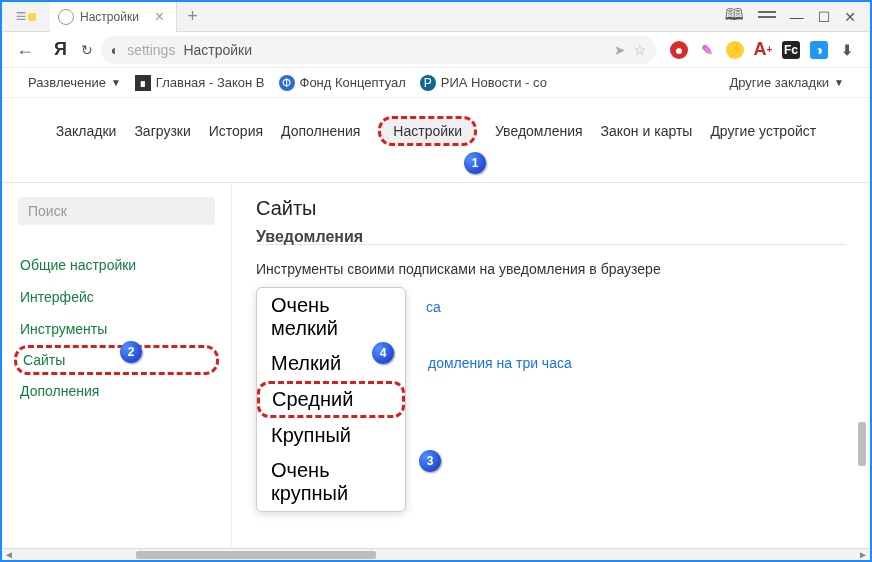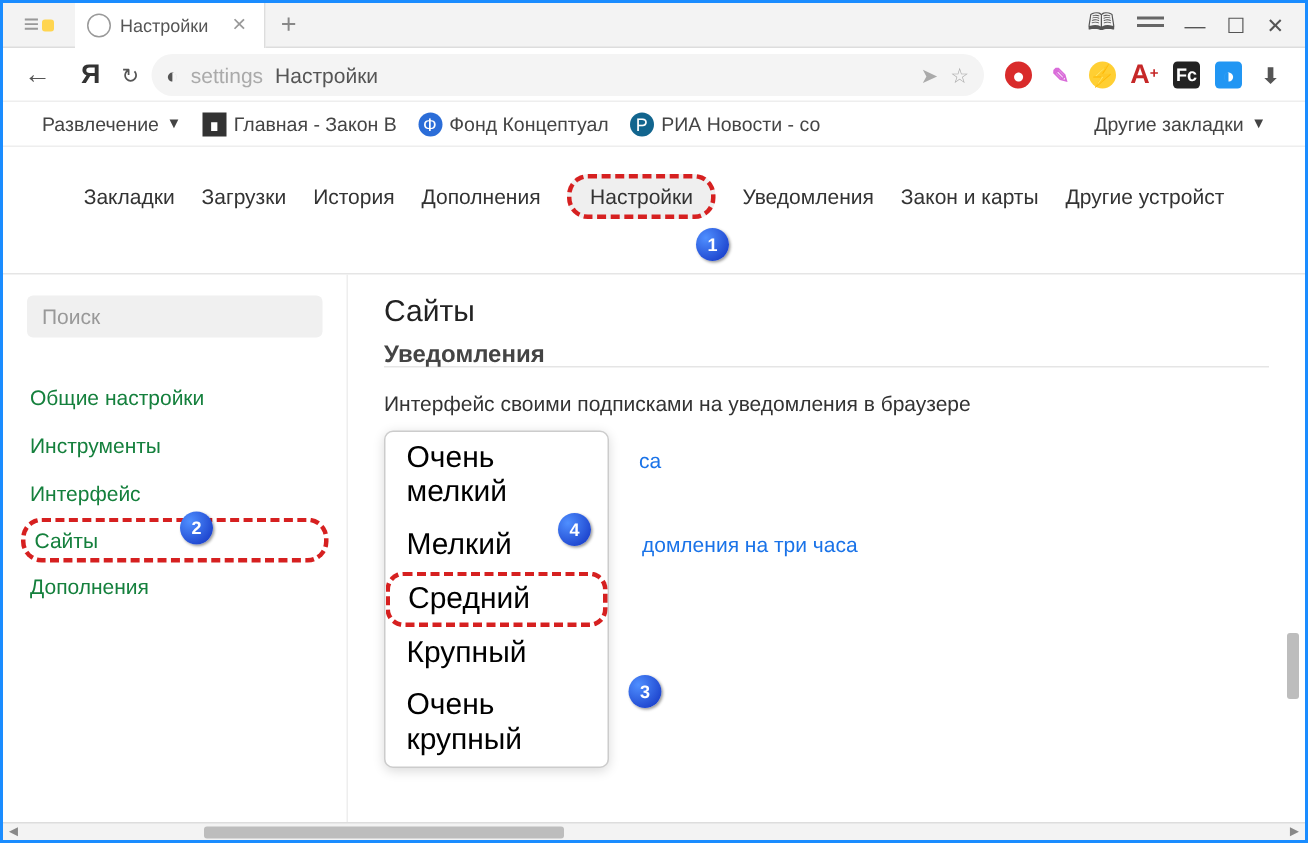--- a/index.html
+++ b/index.html
@@ -151,32 +151,32 @@
   <span class="t">Уведомления</span>
   <span class="t">Закон и карты</span>
   <span class="t">Другие устройст</span>
   <div class="marker" style="left: 462px; top: 54px;">1</div>
 </div>
 
 <div class="content">
   <div class="side">
     <div class="search">Поиск</div>
     <div class="item">Общие настройки</div>
+    <div class="item">Интерфейс</div>
     <div class="item">Инструменты</div>
-    <div class="item">Интерфейс</div>
     <div class="item active dashed-red">
       <span>Сайты</span>
     </div>
     <div class="item">Дополнения</div>
   </div>
 
   <div class="main">
     <h2>Сайты</h2>
     <div class="cut"><s style="text-decoration:none; position:relative; top:4px;">Уведомления</s></div>
-    <div class="desc">Интерфейс своими подписками на уведомления в браузере</div>
+    <div class="desc">Инструменты своими подписками на уведомления в браузере</div>
 
     <span class="link" style="position:absolute; left:178px; top:116px;">са</span>
     <div class="behind link">домления на три часа</div>
 
     
     <div class="dropdown">
       <div class="opt">Очень мелкий</div>
       <div class="opt">Мелкий</div>
       <div class="opt sel dashed-red">Средний</div>
       <div class="opt">Крупный</div>

